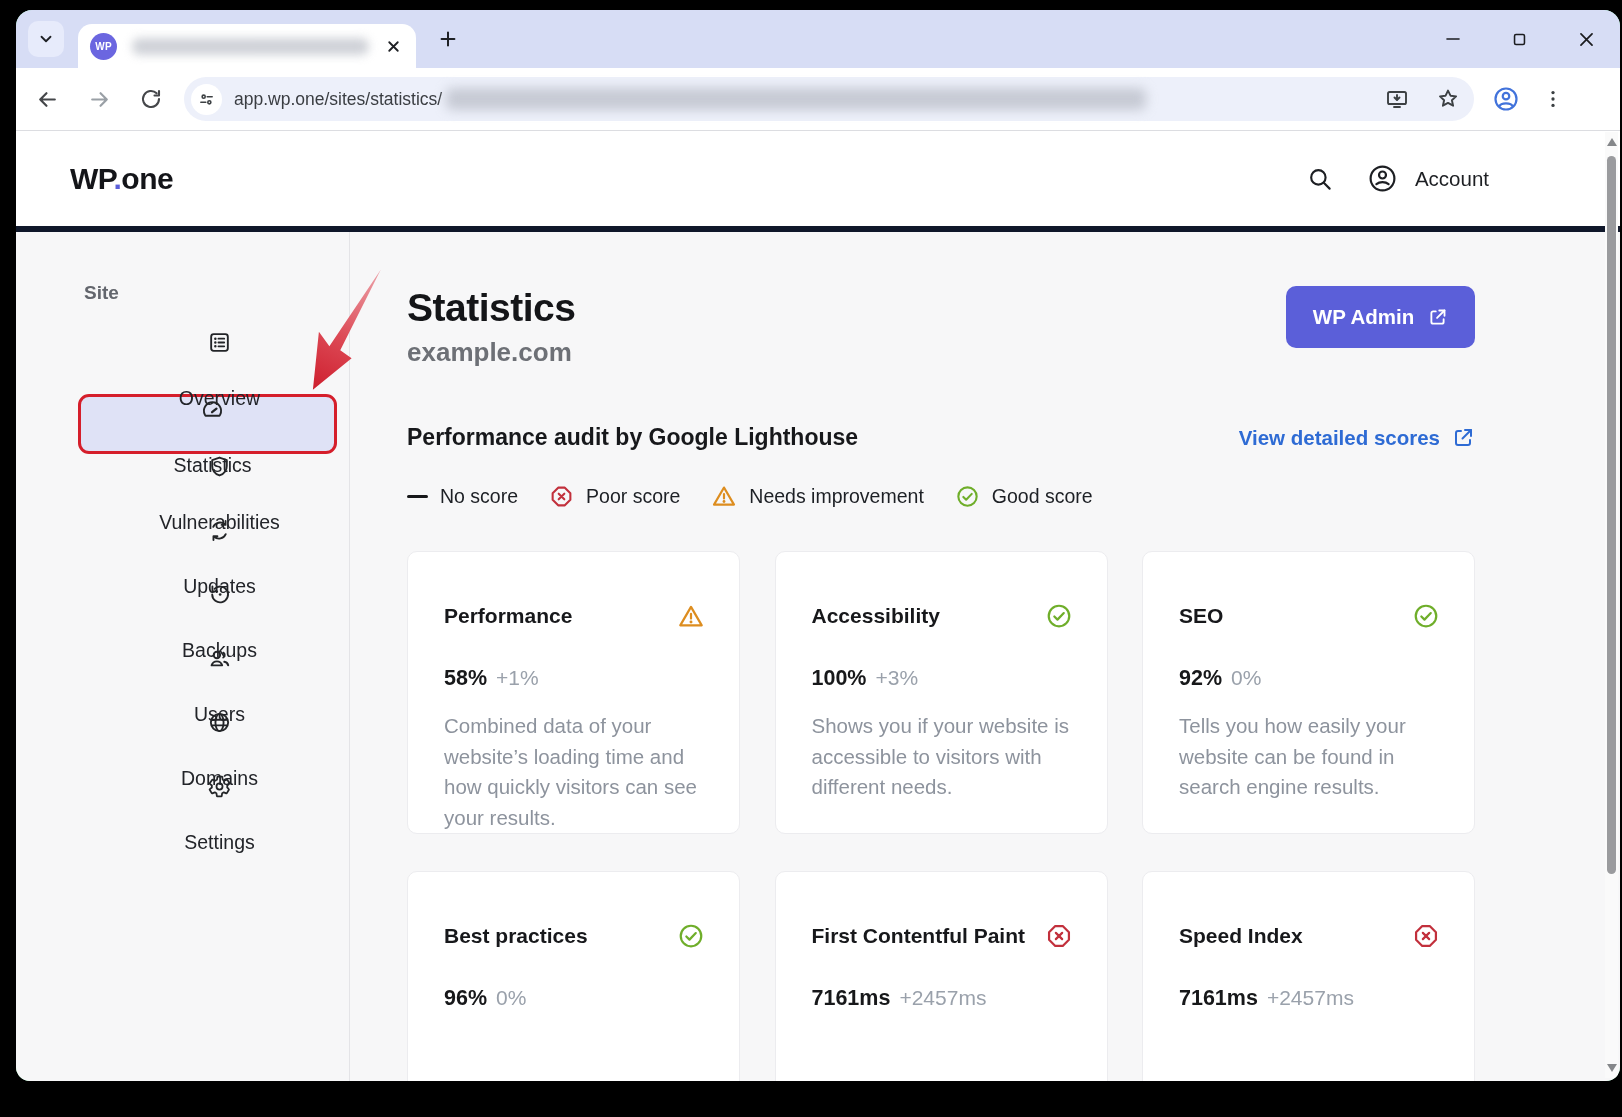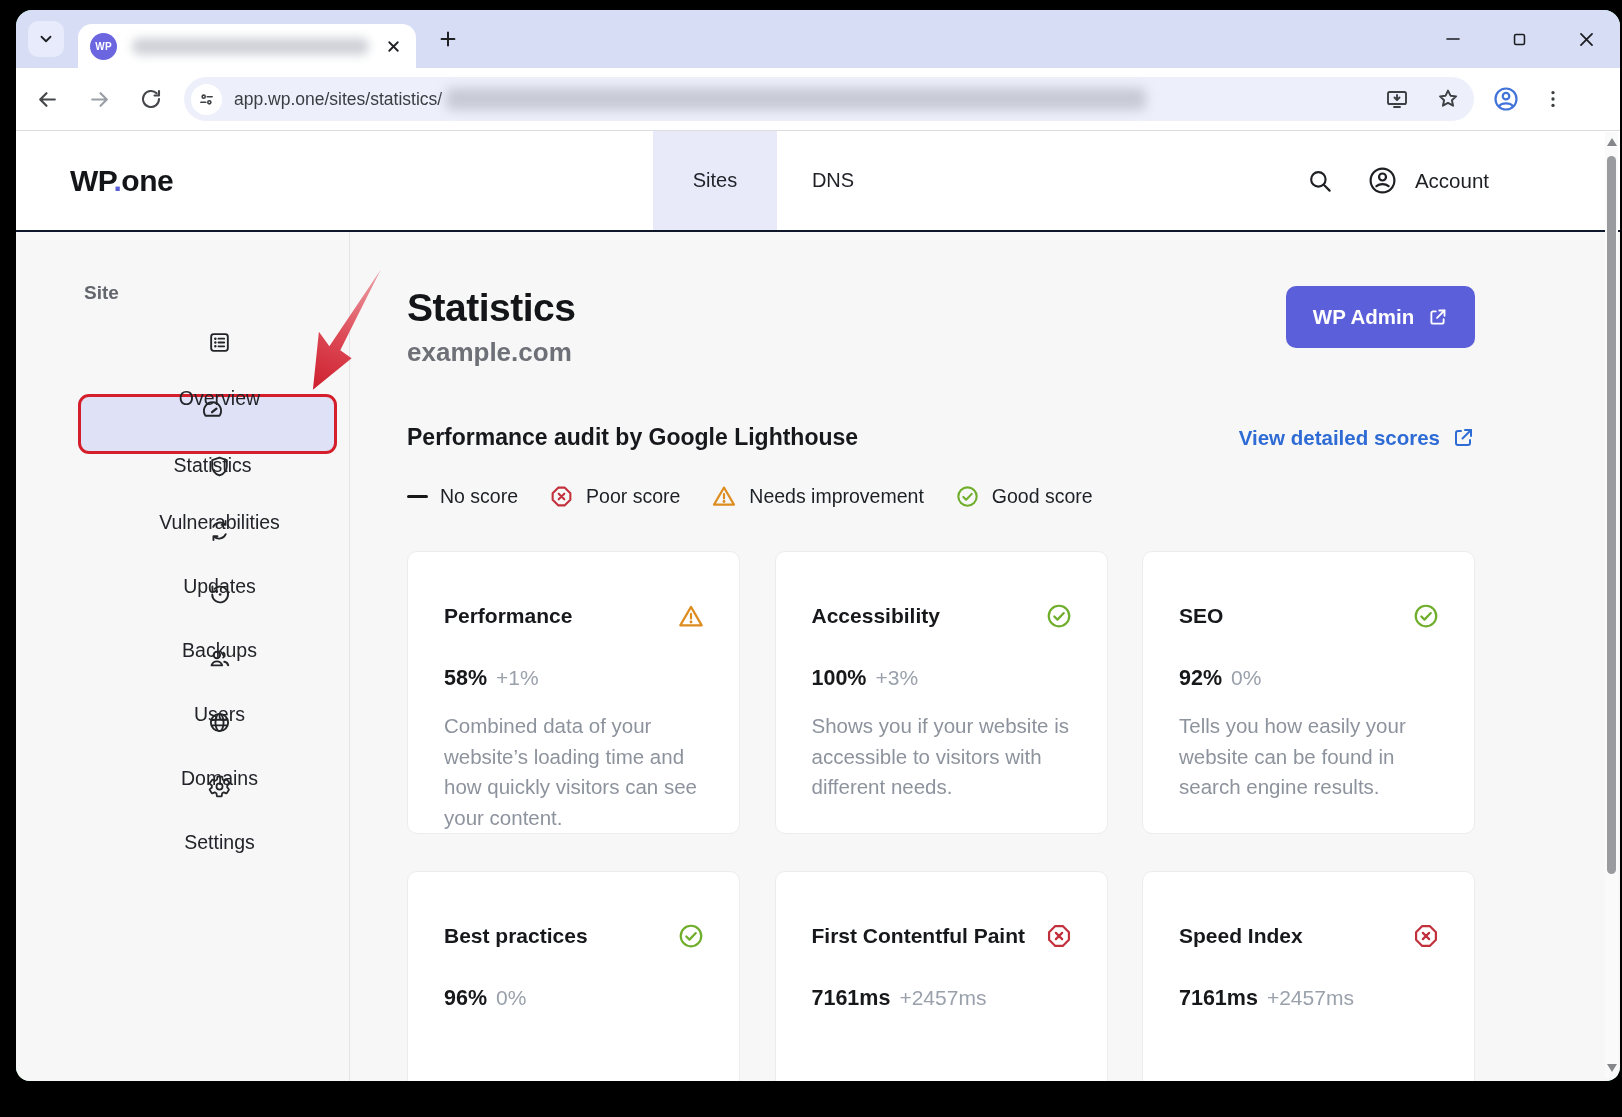--- a/index.html
+++ b/index.html
@@ -31,21 +31,21 @@
   .omnibox { margin-left:12px; height:44px; width:1290px; background:#edf0fa; border-radius:22px;
     display:flex; align-items:center; padding:0 14px 0 7px; }
   .tune-wrap { width:31px; height:31px; border-radius:50%; background:#fff; display:flex; align-items:center; justify-content:center; color:#3c4043; flex:0 0 auto; }
   .url-text { margin-left:12px; font-size:17.5px; color:#3a3d42; white-space:nowrap; }
   .url-blur { width:700px; height:22px; margin-left:4px; background:#b6bac4; border-radius:5px; filter:blur(6px); opacity:.7; }
   .omni-right { margin-left:auto; display:flex; align-items:center; gap:27px; color:#3c4043; }
   .profile-btn { margin-left:18px; color:#4273db; display:flex; }
   .kebab-btn { margin-left:22px; color:#3c4043; display:flex; }
 
   
-  .app-header { height:102px; background:#fff; border-top:1px solid #dcdde1; border-bottom:2px solid #0f172a;
+  .app-header { height:102px; background:#fff; border-top:1px solid #dcdde1; border-bottom:6px solid #0f172a;
     position:relative; display:flex; align-items:center; flex:0 0 auto; }
   .logo { margin-left:54px; font-size:30px; font-weight:800; color:#141519; letter-spacing:-.5px; }
   .logo .dot { color:#5b5fd9; }
   .top-nav { position:absolute; left:637px; top:0; height:100%; display:flex; }
   .top-nav-item { height:100%; display:flex; align-items:center; justify-content:center; font-size:20px; color:#1f2126; }
   .top-nav-item.active { width:124px; background:#e8eafa; }
   .top-nav-item.plain { width:112px; }
   .header-right { position:absolute; right:131px; top:0; height:100%; display:flex; align-items:center; gap:34px; }
   .account { display:flex; align-items:center; gap:17px; color:#1d1f23; font-size:20.5px; }
   .icon { display:inline-flex; }
@@ -200,24 +200,20 @@
       <svg width="22" height="22" viewBox="0 0 24 24" fill="currentColor">
           <circle cx="12" cy="5" r="1.8"></circle>
           <circle cx="12" cy="12" r="1.8"></circle>
           <circle cx="12" cy="19" r="1.8"></circle>
         </svg>
     </div>
   </div>
 
   <div class="app-header">
     <div class="logo"><span>WP</span><span class="dot">.</span><span>one</span></div>
-    <div class="top-nav">
-      <div class="top-nav-item active">Sites</div>
-      <div class="top-nav-item plain">DNS</div>
-    </div>
     <div class="header-right">
       <span class="icon" style="color:#1d1f23;">
         <svg width="27" height="27" viewBox="0 0 24 24" fill="none" stroke="currentColor" stroke-width="1.9" stroke-linecap="round">
             <circle cx="11" cy="11" r="6.4"></circle>
             <path d="M15.8 15.8L21 21"></path>
           </svg>
       </span>
       <div class="account">
         <span class="icon">
           <svg width="31" height="31" viewBox="0 0 24 24" fill="none" stroke="currentColor" stroke-width="1.7">
@@ -393,21 +389,21 @@
                   <path d="M12 4.2L21.2 20H2.8z"></path>
                   <path d="M12 10.2v4" stroke-linecap="round"></path>
                   <path d="M12 17.1h.01" stroke-width="2.5" stroke-linecap="round"></path>
                 </svg>
             </span>
           </div>
           <div class="score-row">
             <span class="score">58%</span>
             <span class="delta">+1%</span>
           </div>
-          <div class="card-desc">Combined data of your website’s loading time and how quickly visitors can see your content.</div>
+          <div class="card-desc">Combined data of your website’s loading time and how quickly visitors can see your results.</div>
         </div>
 
         <div class="card">
           <div class="card-head">
             <span class="card-title">Accessibility</span>
             <span class="icon good">
               <svg width="28" height="28" viewBox="0 0 24 24" fill="none" stroke="currentColor" stroke-width="1.9" stroke-linecap="round" stroke-linejoin="round">
                   <circle cx="12" cy="12" r="8.8"></circle>
                   <path d="M8 12.4l2.7 2.7 5.4-5.6"></path>
                 </svg>

